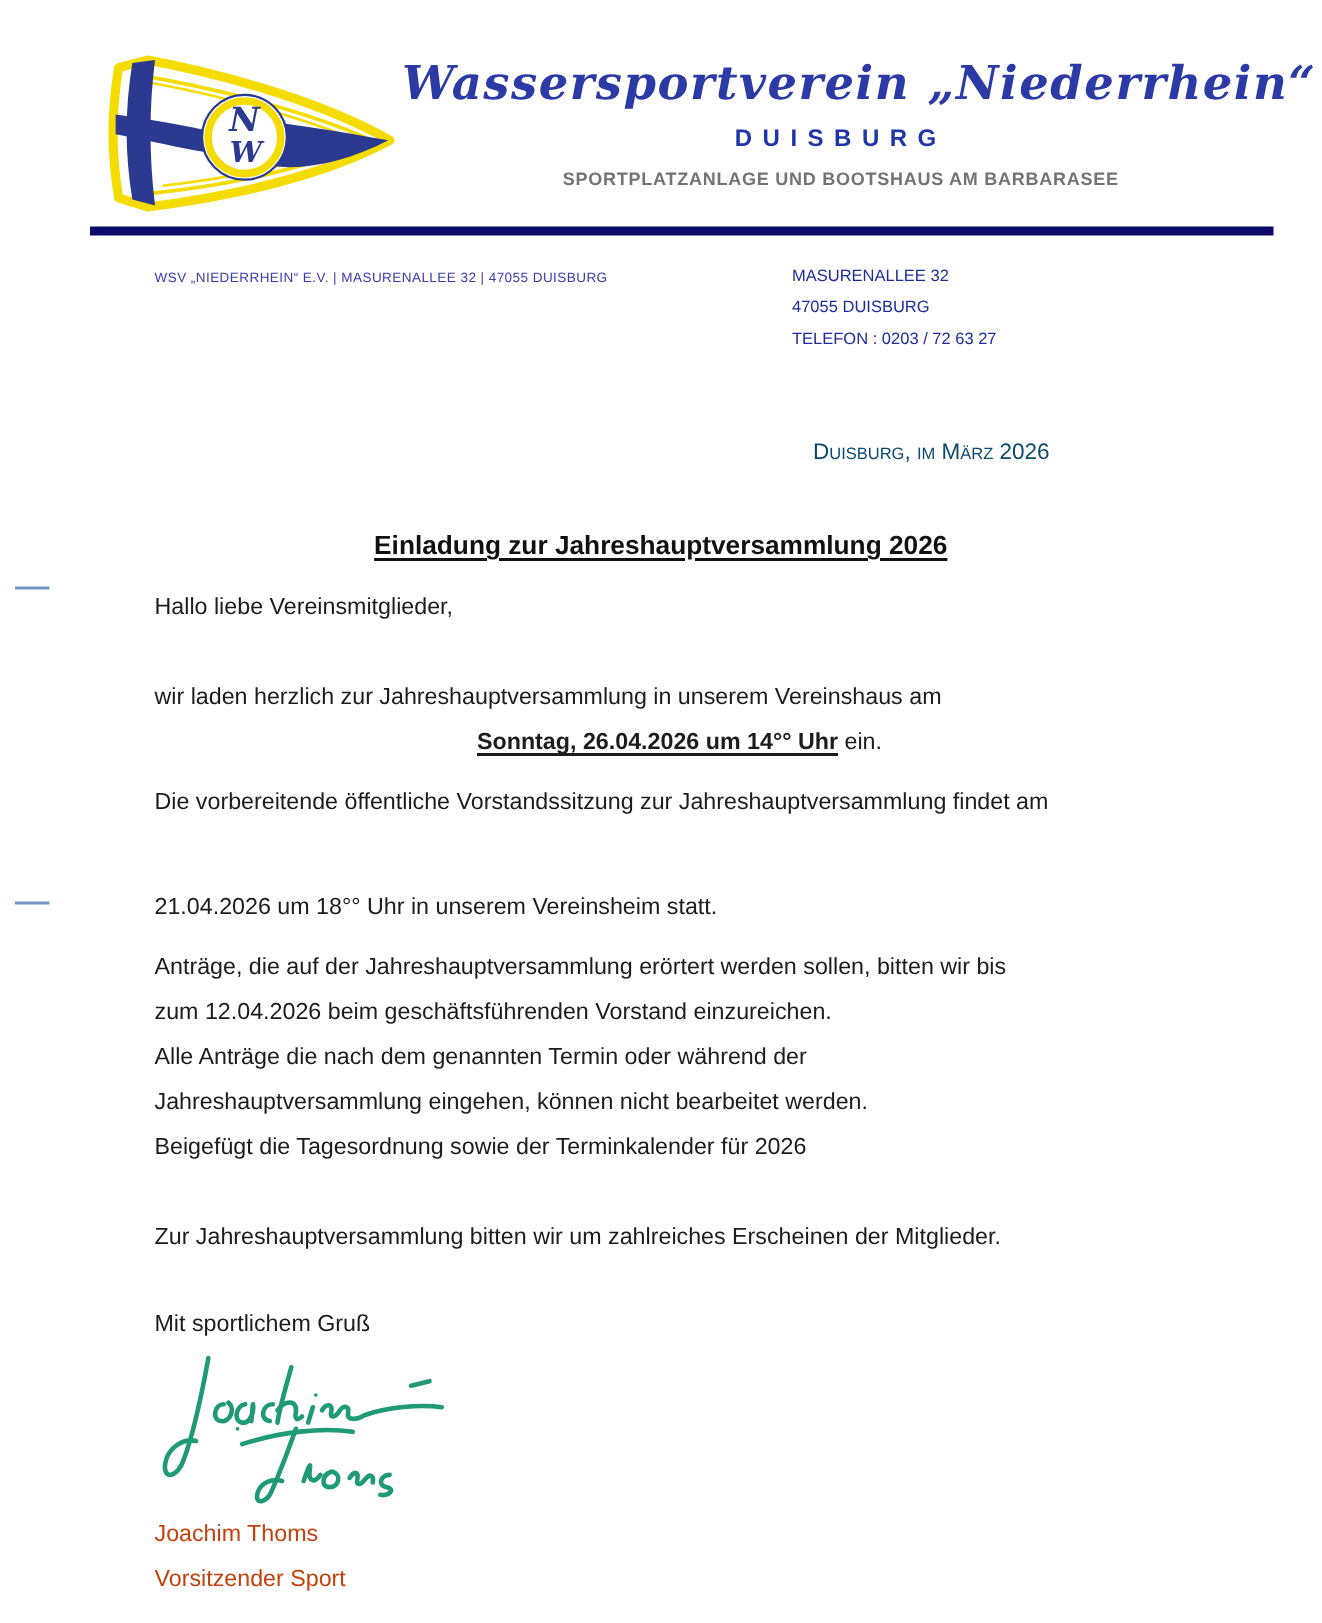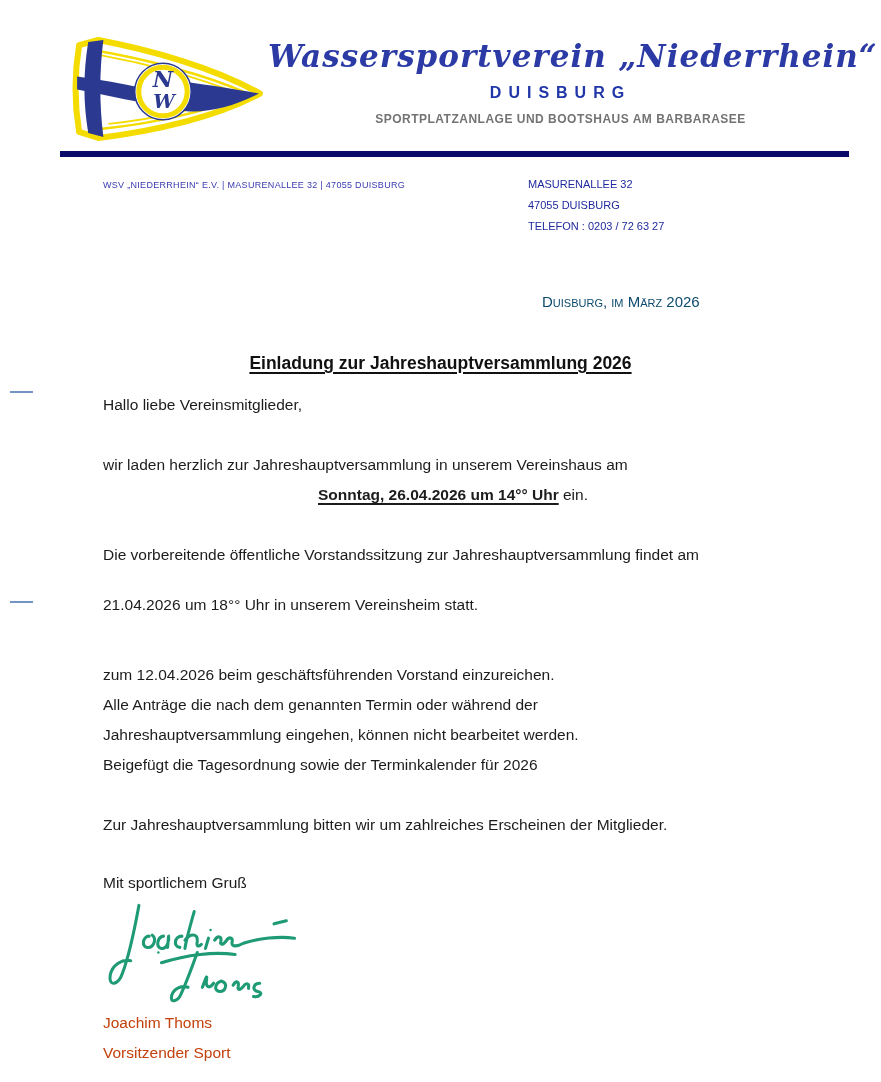--- a/index.html
+++ b/index.html
@@ -112,23 +112,24 @@
 
   <div class="letter-title">Einladung zur Jahreshauptversammlung 2026</div>
 
   <div class="bodyline" style="top:390px;">Hallo liebe Vereinsmitglieder,</div>
 
   <div class="bodyline" style="top:450px;">wir laden herzlich zur Jahreshauptversammlung in unserem Vereinshaus am</div>
   <div class="bodyline centerline" style="top:480px;">
     <span class="bold-underline">Sonntag, 26.04.2026 um 14°° Uhr</span><span> ein.</span>
   </div>
 
-  <div class="bodyline" style="top:540px;">Die vorbereitende öffentliche Vorstandssitzung zur Jahreshauptversammlung findet am</div>
+  <div class="bodyline" style="top:520px;">Die vorbereitende öffentliche Vorstandssitzung zur Jahreshauptversammlung findet am</div>
   <div class="bodyline" style="top:570px;margin-top:20px;">21.04.2026 um 18°° Uhr in unserem Vereinsheim statt.</div>
 
+  <div class="bodyline" style="top:630px;">Anträge, die auf der Jahreshauptversammlung erörtert werden sollen, bitten wir bis</div>
   <div class="bodyline" style="top:660px;">zum 12.04.2026 beim geschäftsführenden Vorstand einzureichen.</div>
   <div class="bodyline" style="top:690px;">Alle Anträge die nach dem genannten Termin oder während der</div>
   <div class="bodyline" style="top:720px;">Jahreshauptversammlung eingehen, können nicht bearbeitet werden.</div>
   <div class="bodyline" style="top:750px;">Beigefügt die Tagesordnung sowie der Terminkalender für 2026</div>
 
   <div class="bodyline" style="top:868px;">Mit sportlichem Gruß</div>
 
   <div class="bodyline" style="top:810px;">Zur Jahreshauptversammlung bitten wir um zahlreiches Erscheinen der Mitglieder.</div>
 
   <div class="signature">

